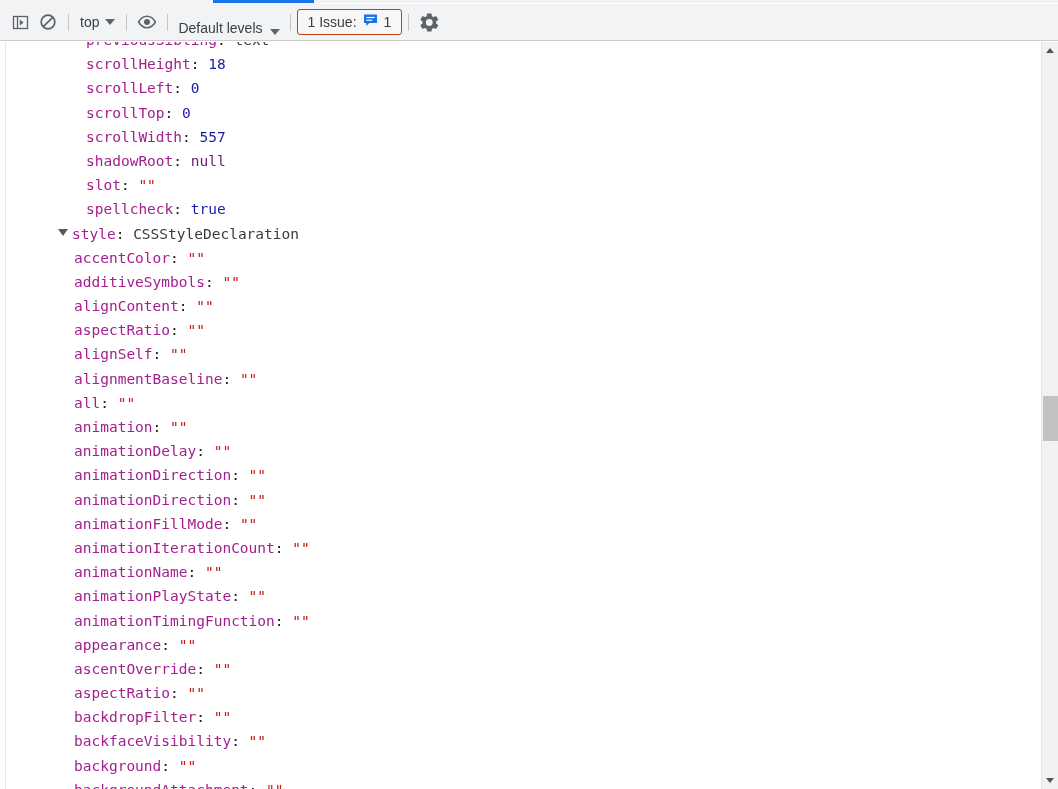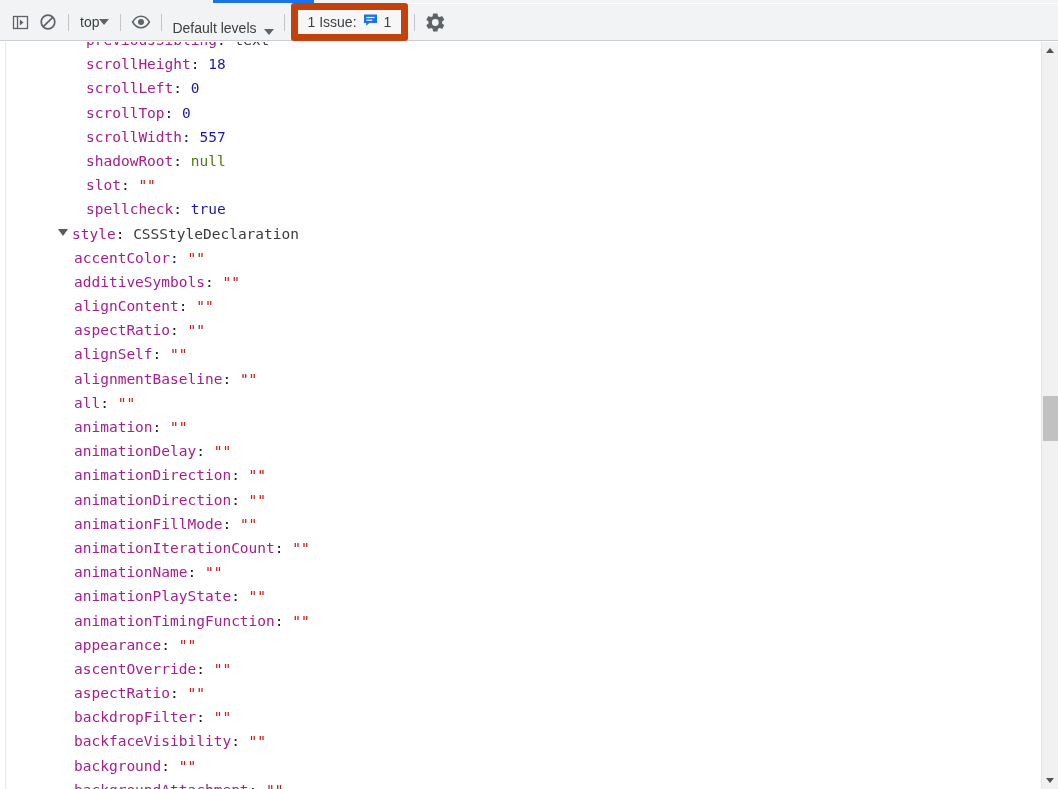--- a/index.html
+++ b/index.html
@@ -80,20 +80,21 @@
     width: 1px;
     height: 17px;
     background: #c4c4c4;
     margin: 0 6px;
     flex: 0 0 auto;
   }
 
   .ctx-select {
     display: flex;
     align-items: center;
+    gap: 6px;
     height: 26px;
     padding: 0 5px;
     background: transparent;
     border: none;
     cursor: pointer;
     flex: 0 0 auto;
   }
   .ctx-label {
     font-size: 14px;
     color: #3c4043;
@@ -134,21 +135,21 @@
     cursor: pointer;
     flex: 0 0 auto;
   }
 
   .issues-badge {
     display: flex;
     align-items: center;
     gap: 6px;
     height: 24px;
     padding: 0 10px;
-    border: 7px solid #c2410c;
+    border: 1px solid #c2410c;
     border-radius: 3px;
     background: #f7f7f7;
     cursor: pointer;
     flex: 0 0 auto;
   }
   .issues-text {
     font-size: 14px;
     color: #3c4043;
     line-height: 1;
     font-family: "Liberation Sans", sans-serif;
@@ -205,21 +206,21 @@
     border-right: 5.5px solid transparent;
     border-top: 7px solid #5a5a5a;
   }
   .row.has-tri { padding-left: 72px; }
 
   .k   { color: #a4208e; }
   .pn  { color: #202124; }
   .num { color: #1a1aa6; }
   .str { color: #c41a16; }
   .bool{ color: #1a1aa6; }
-  .nul { color: #4d7c0f; }
+  .nul { color: #701a75; }
   .obj { color: #3b3b3b; }
 
   
   .scrollbar {
     position: absolute;
     top: 42px;
     right: 0;
     width: 17px;
     height: 747px;
     background: #f1f1f1;

